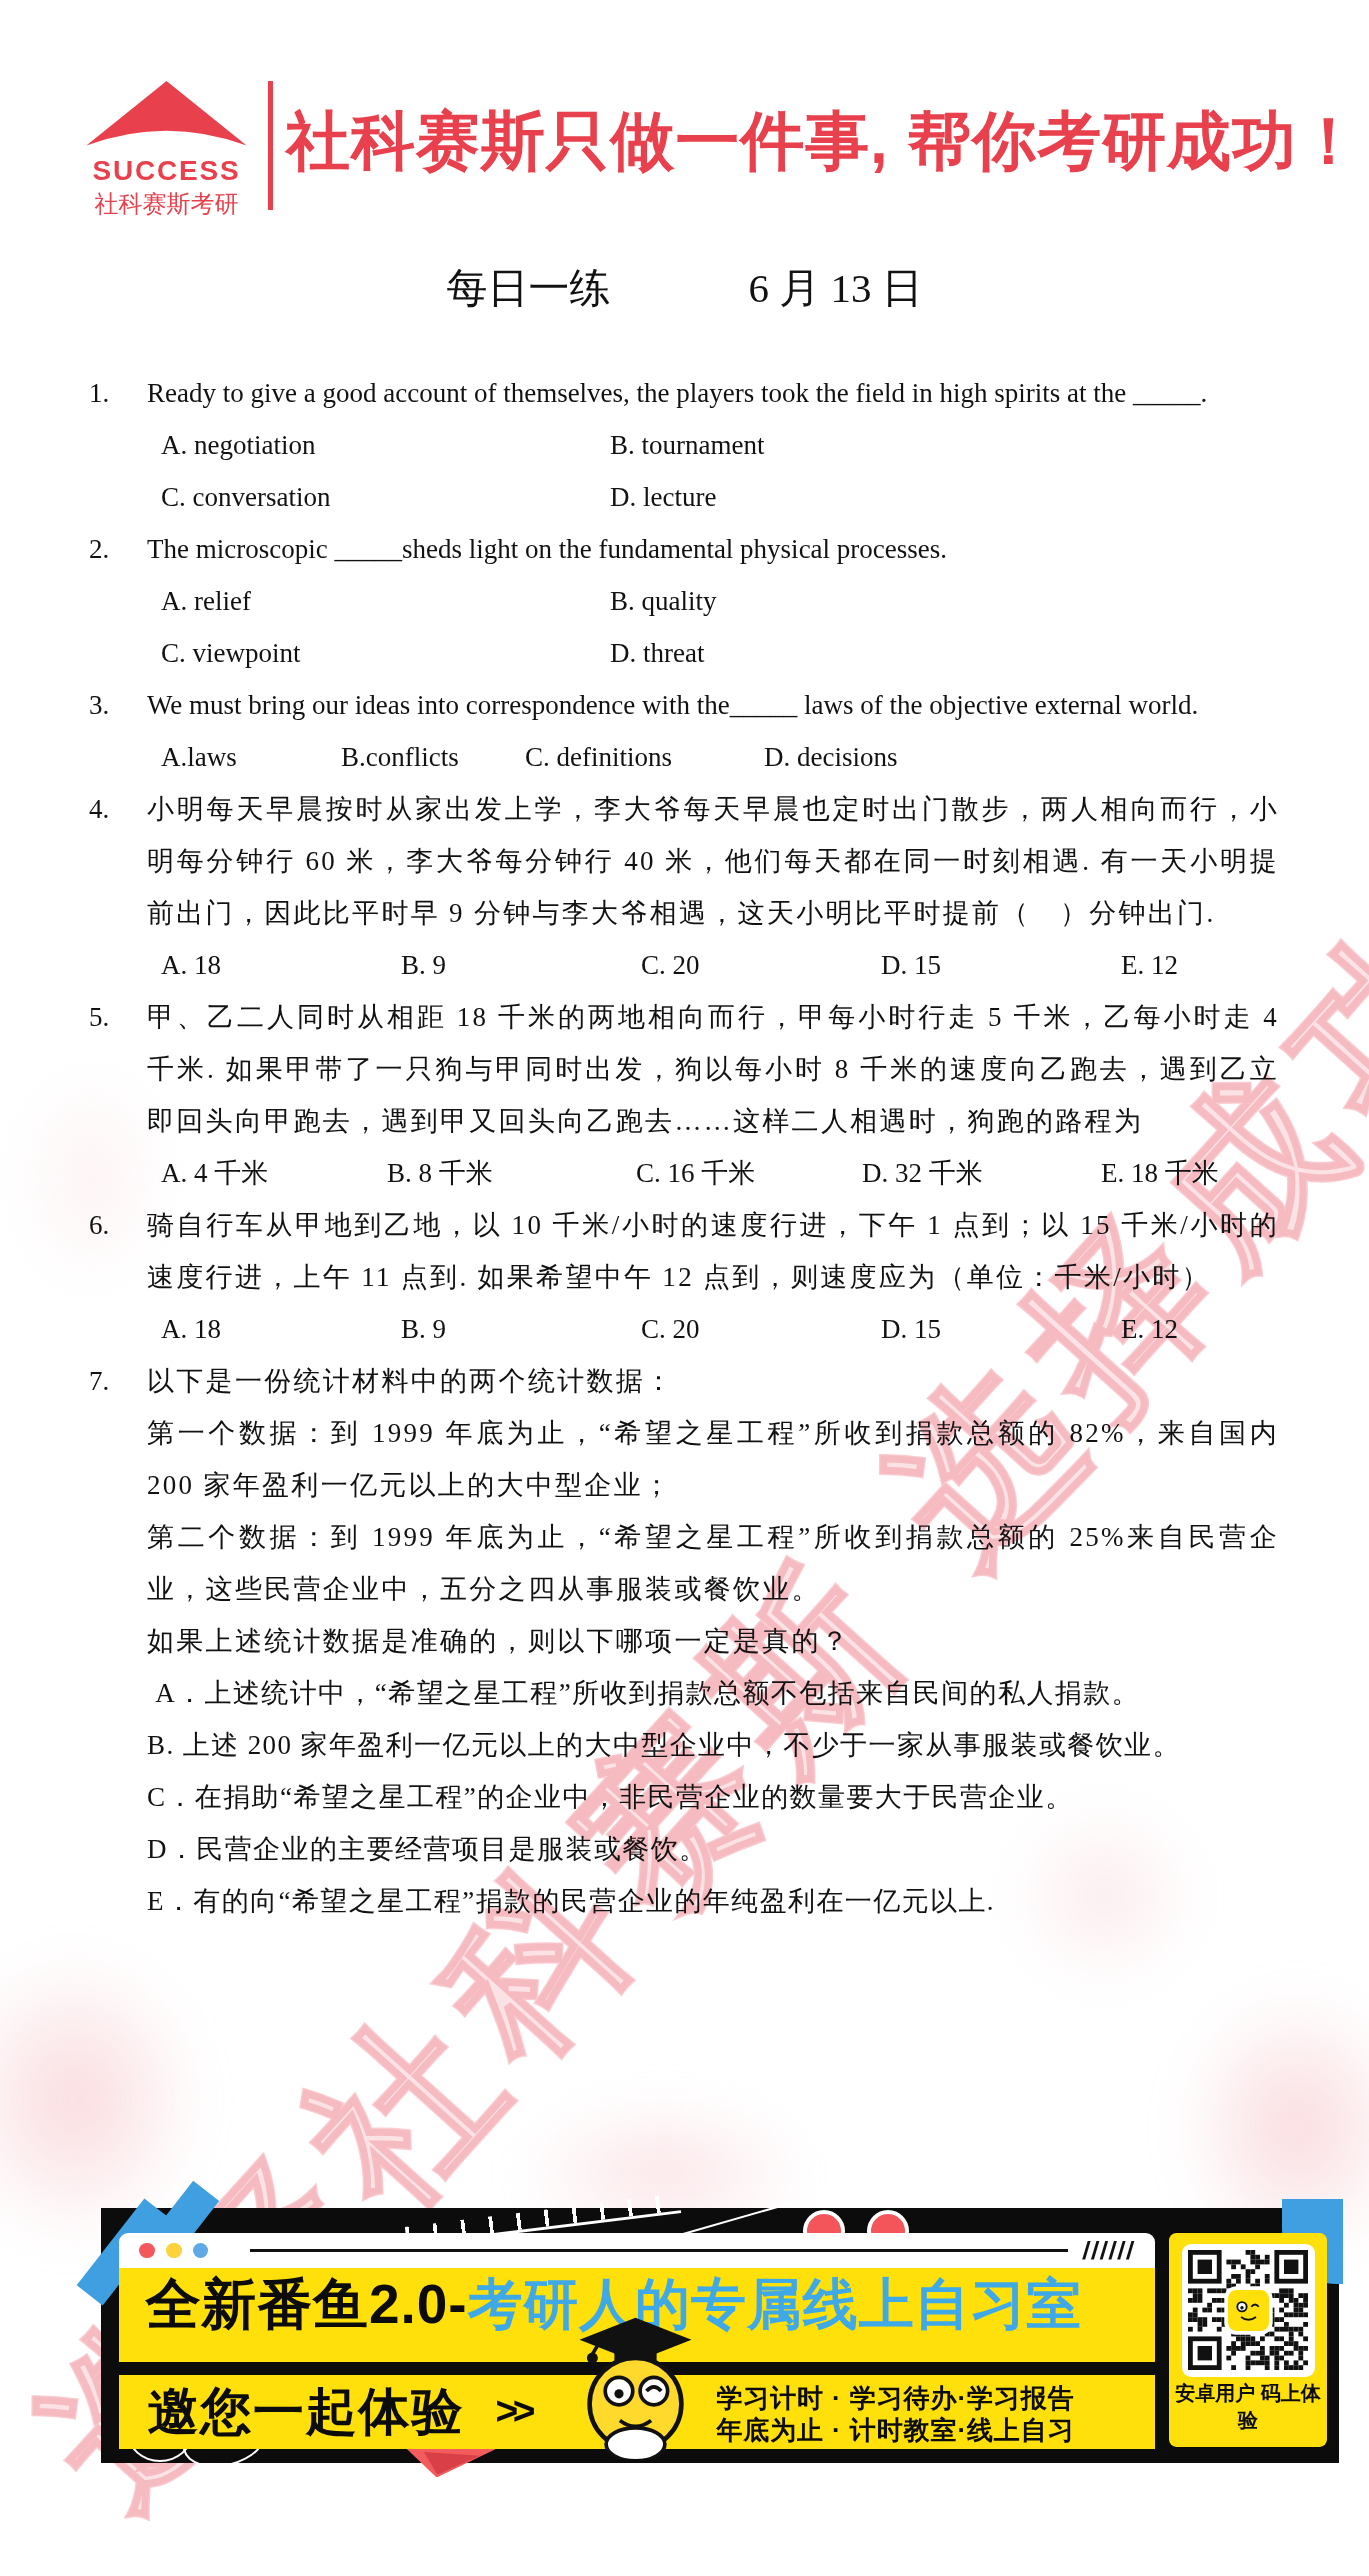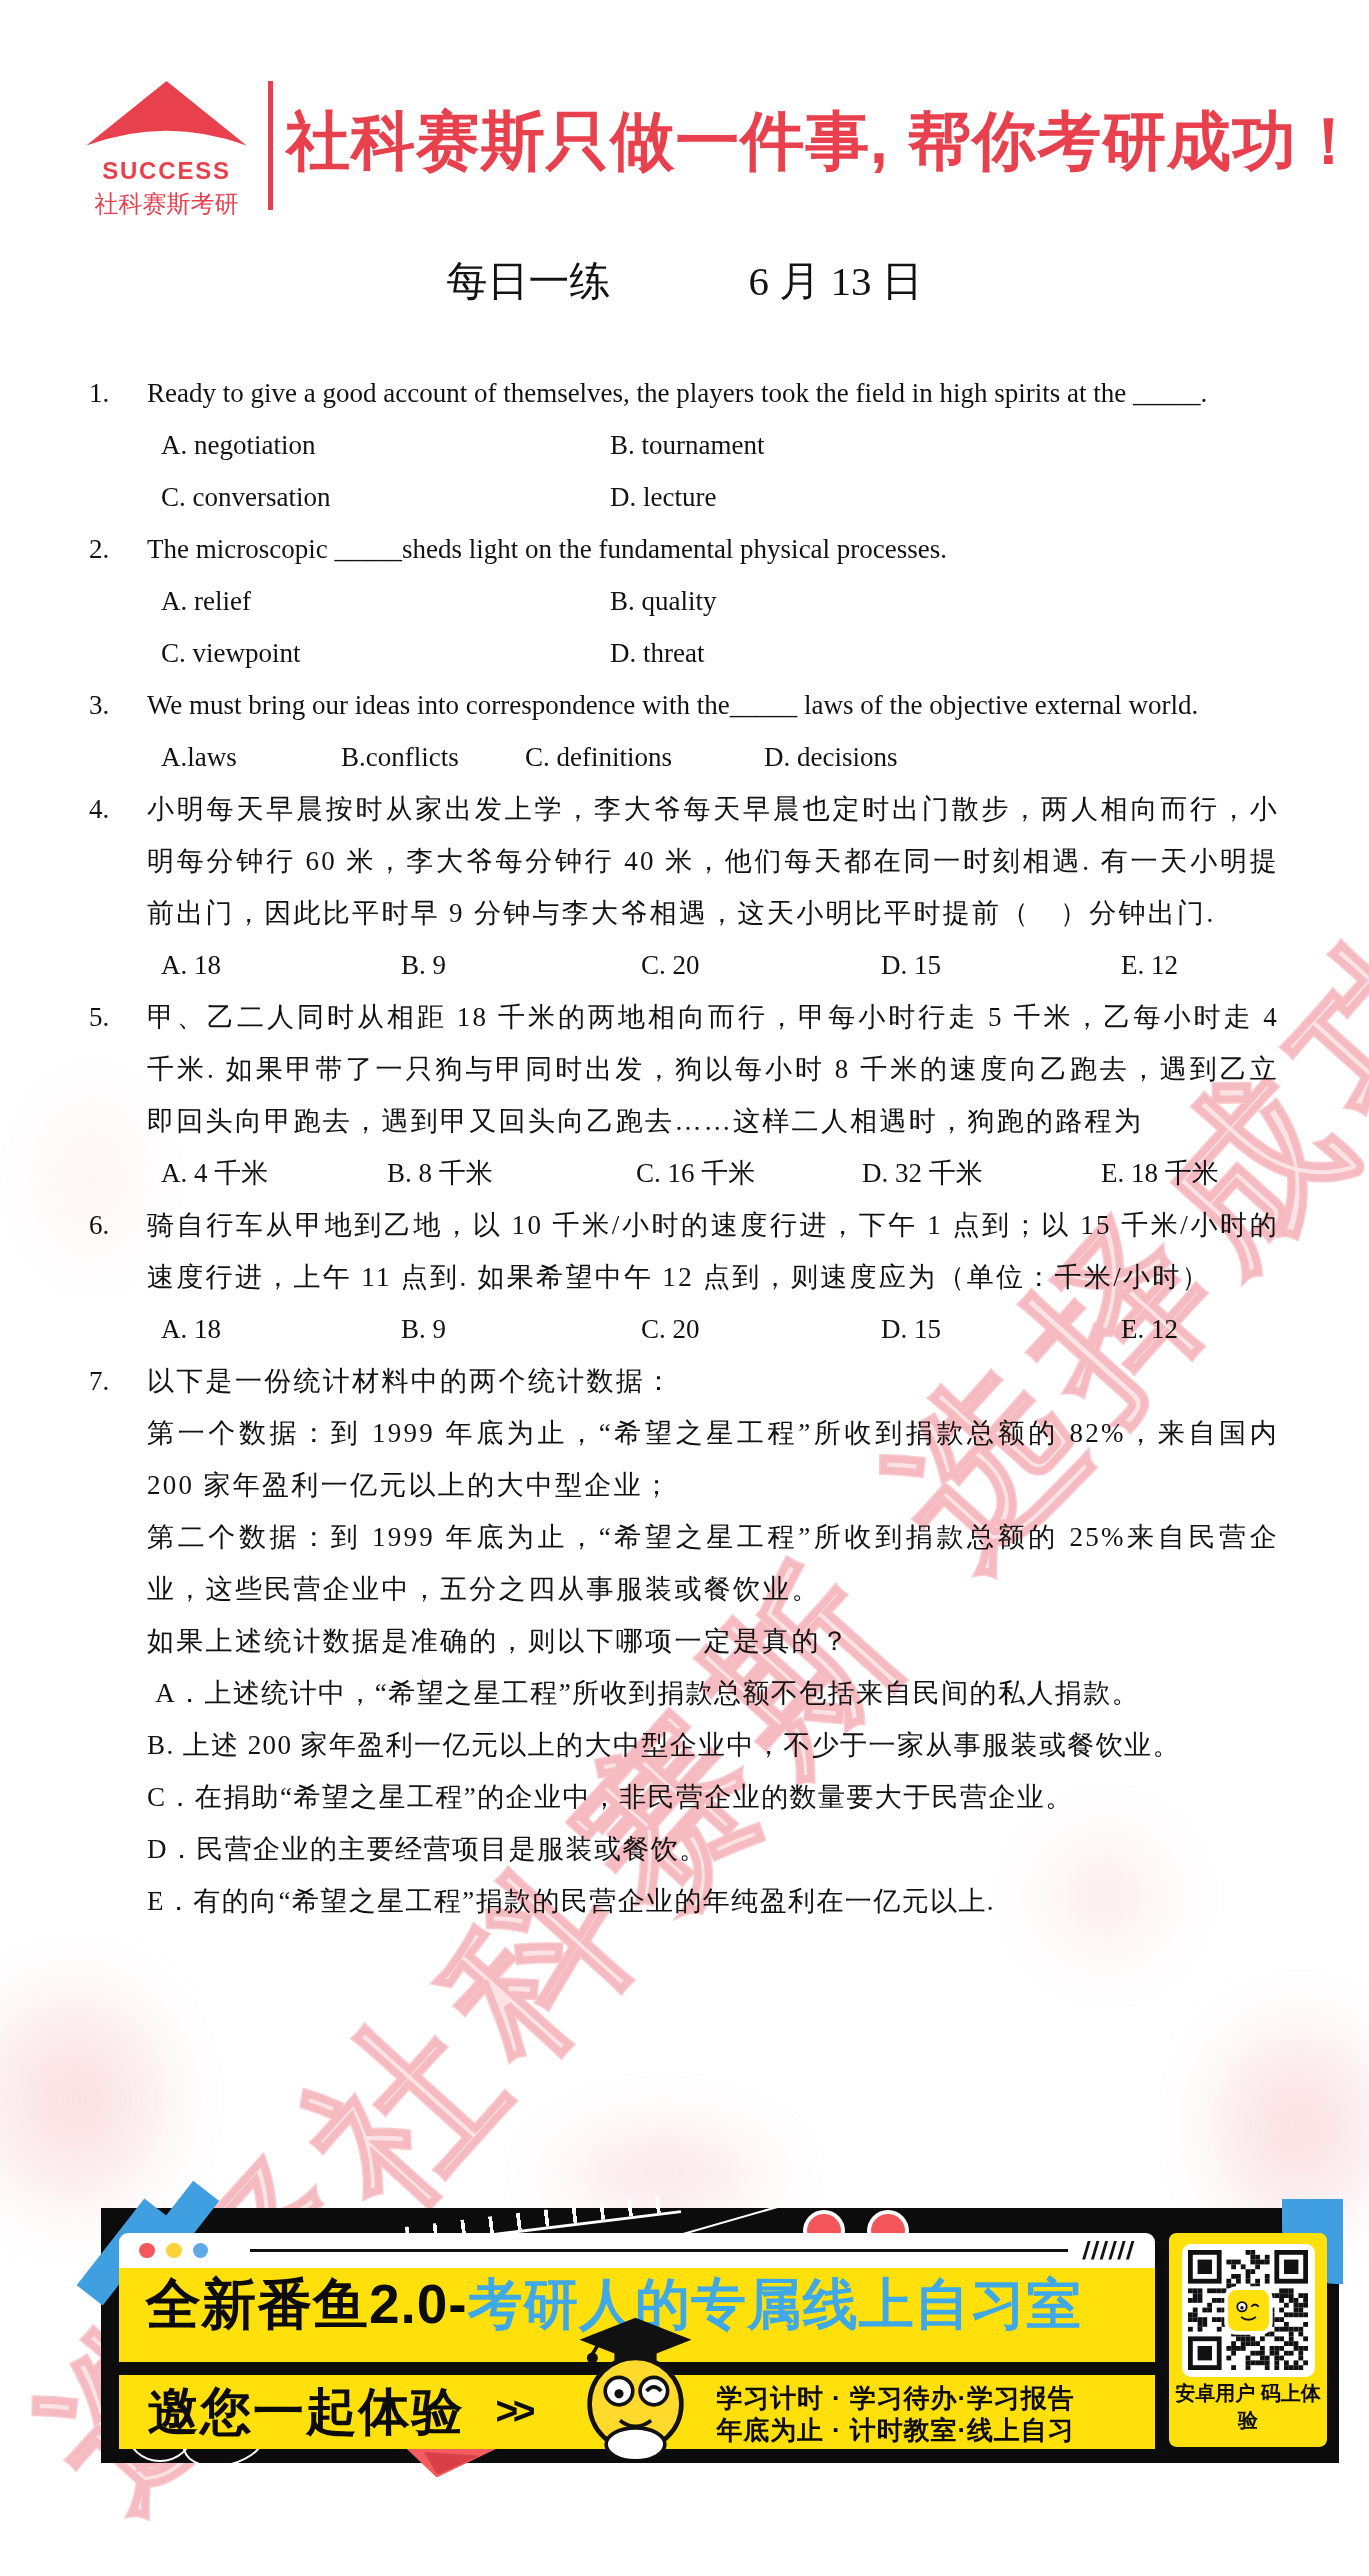--- a/index.html
+++ b/index.html
@@ -18,28 +18,28 @@
   .watermark{position:absolute;left:-9.2px;top:2394px;width:2118px;z-index:1;
      font-family:"Liberation Sans","DejaVu Sans",sans-serif;font-weight:800;font-size:175px;
      letter-spacing:24px;white-space:nowrap;color:rgba(243,160,168,.30);
      -webkit-text-stroke:2.8px rgba(238,122,134,.38);
      transform:rotate(-48deg);transform-origin:0 0;pointer-events:none;}
 
   
   .header{position:absolute;left:69px;top:79px;right:55px;height:138px;z-index:2;}
   .logo{position:absolute;left:0;top:0;width:195px;text-align:center;color:#e8414d;}
   .logo svg{display:block;margin:0 auto;}
-  .logo-success{font-family:"Liberation Sans","DejaVu Sans",sans-serif;font-weight:800;font-size:24px;letter-spacing:1.8px;line-height:35px;}
+  .logo-success{font-family:"Liberation Sans","DejaVu Sans",sans-serif;font-weight:800;font-size:28px;letter-spacing:1.8px;line-height:35px;}
   .logo-sub{font-family:"Liberation Sans","DejaVu Sans",sans-serif;font-weight:400;font-size:24px;line-height:31px;}
   .hdr-divider{position:absolute;left:199px;top:1.8px;width:4.6px;height:129px;background:#e8414d;}
   .slogan{position:absolute;left:217px;top:29.5px;font-family:"Liberation Sans","DejaVu Sans",sans-serif;
      font-weight:900;font-size:64px;line-height:1;color:#e8414d;letter-spacing:0.9px;white-space:nowrap;}
 
   
-  .title{position:absolute;left:0;top:254px;width:100%;text-align:center;font-size:41px;line-height:55px;z-index:2;}
+  .title{position:absolute;left:0;top:261px;width:100%;text-align:center;font-size:41px;line-height:55px;z-index:2;}
   .title .gap{display:inline-block;width:138px;}
 
   
   .content{position:absolute;left:89px;top:367px;width:1190px;font-size:27px;line-height:52px;z-index:2;}
   .question{display:flex;align-items:flex-start;}
   .q-num{width:58px;flex:0 0 58px;}
   .q-body{width:1132px;}
   .stem{text-align:justify;}
   .stem.cjk{letter-spacing:2.3px;}
   .opt-row{display:flex;padding-left:14px;}

